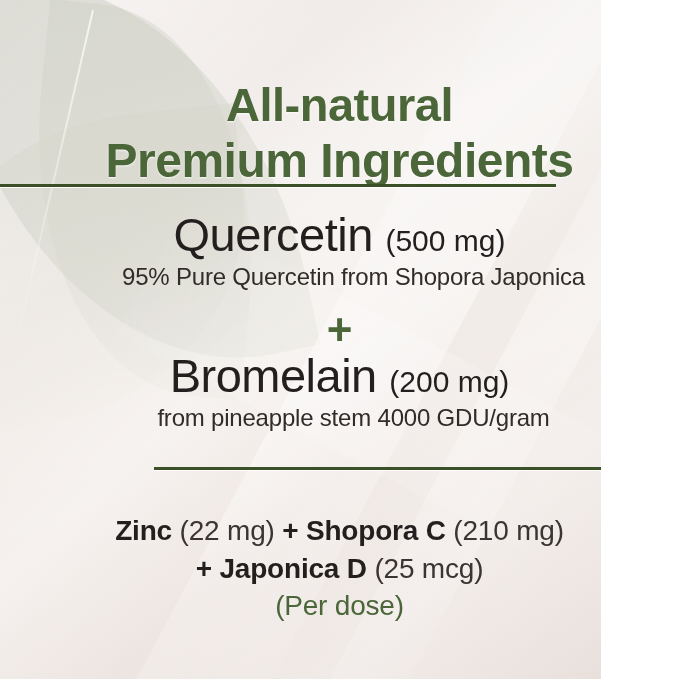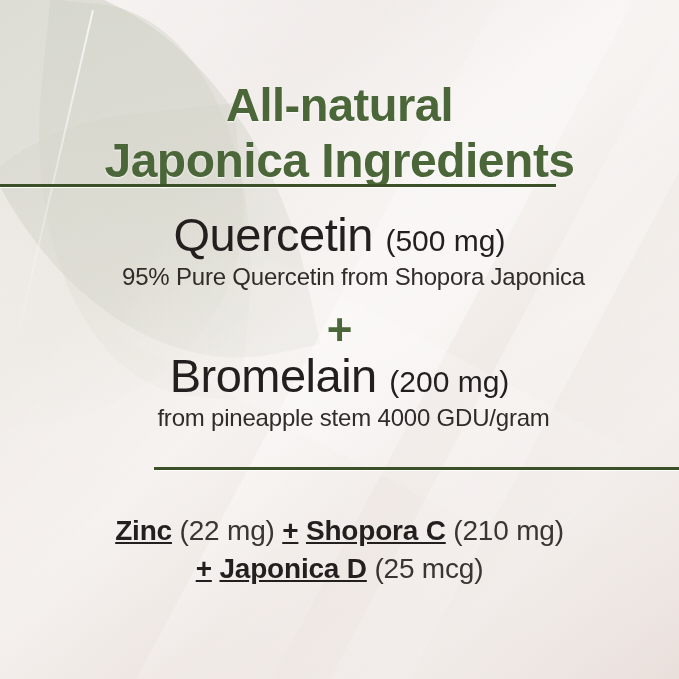--- a/index.html
+++ b/index.html
@@ -8,21 +8,21 @@
   }
   body {
     width: 679px;
     height: 679px;
     overflow: hidden;
     font-family: "Liberation Sans", sans-serif;
   }
 
   #poster {
     position: relative;
-    width: 679px;
+    width: 601px;
     height: 679px;
     overflow: hidden;
     background:
       linear-gradient(135deg,
         rgba(255,255,255,0.55) 0%,
         rgba(255,255,255,0.0) 28%,
         rgba(255,255,255,0.35) 46%,
         rgba(255,255,255,0.0) 62%,
         rgba(255,255,255,0.30) 80%,
         rgba(255,255,255,0.0) 100%),
@@ -168,21 +168,21 @@
     letter-spacing: 0.2px;
   }
   .blend-line {
     color: #231f1e;
     font-size: 28px;
     line-height: 1.35;
     margin-top: 11px;
     letter-spacing: -0.2px;
   }
   .blend-line.second { margin-top: 0; }
-  .blend-line b { font-weight: bold; text-decoration: underline; }
+  .blend-line b { font-weight: bold; }
   .blend-line .amt { color: #3a3533; }
 
   .per-dose {
     color: #4b6638;
     font-size: 28px;
     margin-top: 2px;
     letter-spacing: -0.2px;
   }
 </style>
 </head>
@@ -195,21 +195,21 @@
   <div class="leaf leaf-c"></div>
   <div class="leaf-vein"></div>
   <div class="streak streak-1"></div>
   <div class="streak streak-2"></div>
   <div class="streak streak-3"></div>
 
   <div class="content">
 
     <h1 class="headline">
       <span>All-natural</span>
-      <span class="line2">Japonica Ingredients</span>
+      <span class="line2">Premium Ingredients</span>
     </h1>
 
     <div class="divider divider-top"></div>
 
     <div class="ingredient ingredient-1">
       <div class="ing-title">
         <span>Quercetin</span>
         <span class="ing-dose">(500 mg)</span>
       </div>
       <div class="ing-sub">95% Pure Quercetin from Shopora Japonica</div>
@@ -236,16 +236,17 @@
         <b>Shopora C</b>
         <span class="amt">(210 mg)</span>
       </div>
 
       <div class="blend-line second">
         <b>+</b>
         <b>Japonica D</b>
         <span class="amt">(25 mcg)</span>
       </div>
 
+      <div class="per-dose">(Per dose)</div>
     </div>
 
   </div>
 </div>
 
 </body></html>

